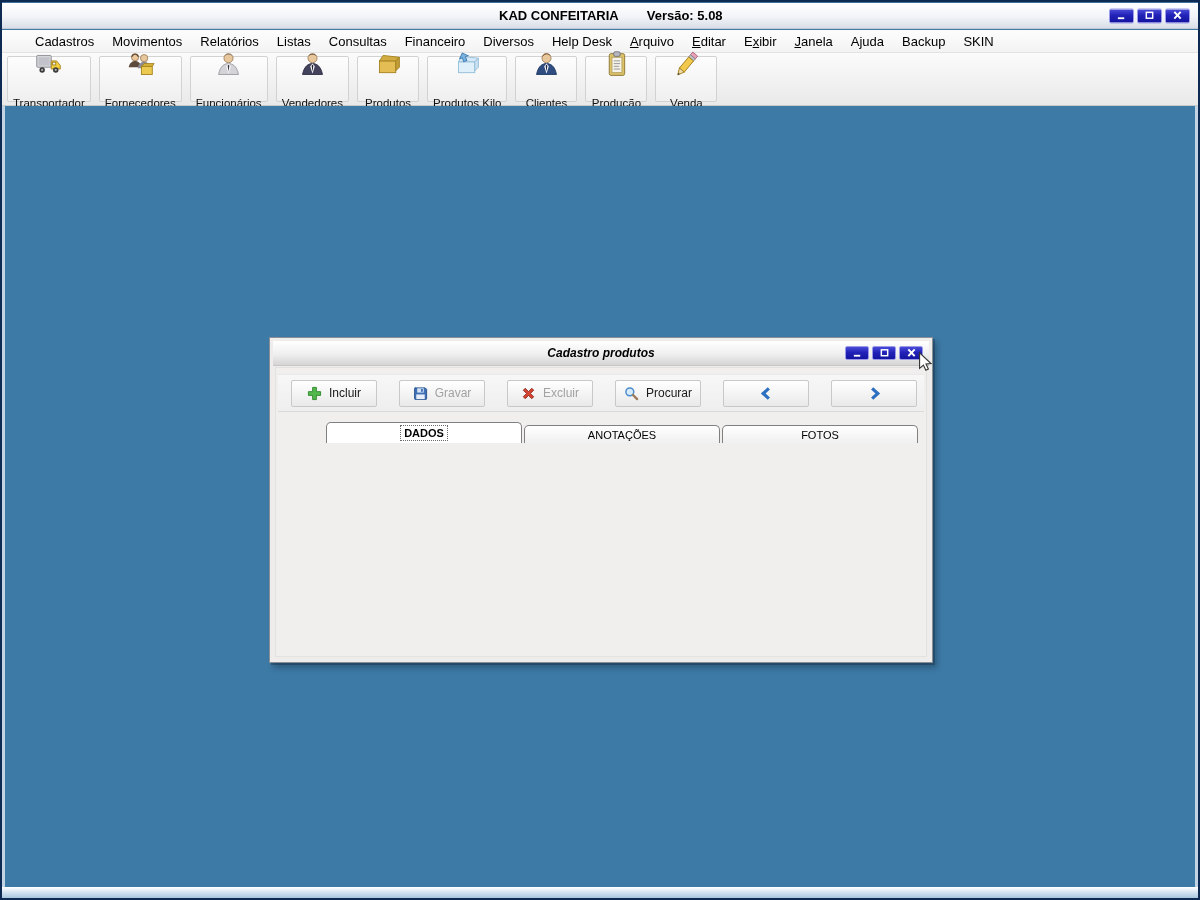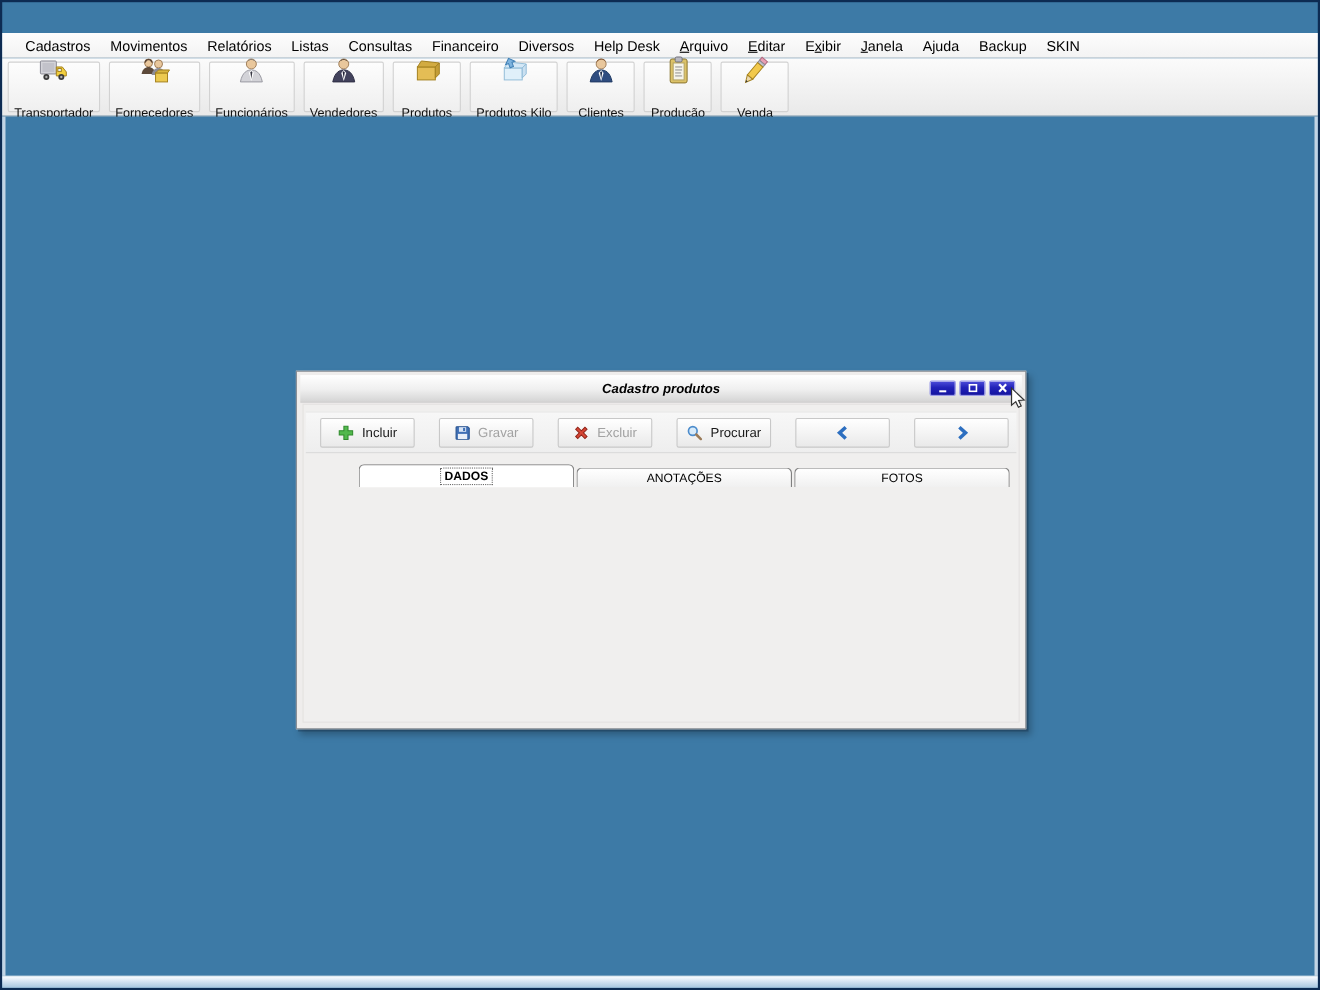--- a/index.html
+++ b/index.html
@@ -18,21 +18,21 @@
 
   .win-controls { position:absolute; right:8px; top:50%; transform:translateY(-50%); display:flex; gap:3px; }
   .win-btn { width:25px; height:15px; border:1px solid #9a9ae8; border-radius:2px;
     background:linear-gradient(180deg,#4a4ad8 0%,#2222b8 45%,#1414a0 100%);
     display:flex; align-items:center; justify-content:center; }
   .win-btn svg { width:13px; height:10px; display:block; }
 
   
   .menubar { position:absolute; left:0; right:0; top:28px; height:23px;
     background:linear-gradient(180deg,#fdfdfd,#f3f3f3); border-bottom:1px solid #e2e2e2;
-    display:flex; align-items:center; padding-left:12px; }
+    display:flex; align-items:center; padding-left:24px; }
   .menu-item { font-size:13px; color:#000; padding:2px 9px; white-space:nowrap; }
   .menu-item u { text-decoration:underline; }
 
   
   .toolbar { position:absolute; left:0; right:0; top:51px; height:53px;
     background:linear-gradient(180deg,#fbfbfb,#e9e9e9); border-bottom:1px solid #c9c9c9;
     display:flex; align-items:center; padding-left:5px; gap:8px; }
   .tb-btn { display:flex; flex-direction:column; align-items:center; justify-content:center;
     gap:18px; min-width:62px; height:46px; padding:2px 5px;
     border:1px solid #d2d2d2; border-radius:2px;
@@ -97,20 +97,48 @@
   .combo-btn svg { width:8px; height:6px; display:block; }
 
   .cursor { position:absolute; left:913px; top:349px; width:22px; height:22px; z-index:50; }
   .cursor svg { width:22px; height:22px; display:block; }
 </style>
 </head>
 <body>
 
 <div class="app">
 
+  <div class="titlebar">
+    <div class="title">
+      <span>KAD CONFEITARIA</span><span class="ver">Versão: 5.08</span>
+    </div>
+    <div class="win-controls" id="main-controls">
+        <div class="win-btn">
+          <span>
+            <svg viewBox="0 0 14 11">
+              <rect x="3" y="7.5" width="7" height="2" fill="#fff"></rect>
+            </svg>
+          </span>
+        </div>
+        <div class="win-btn">
+          <span>
+            <svg viewBox="0 0 14 11">
+              <rect x="3.5" y="2" width="7" height="6.5" fill="none" stroke="#fff" stroke-width="1.6"></rect>
+            </svg>
+          </span>
+        </div>
+        <div class="win-btn">
+          <span>
+            <svg viewBox="0 0 14 11">
+              <path d="M3.5 1.5 L10.5 9 M10.5 1.5 L3.5 9" stroke="#fff" stroke-width="2.2"></path>
+            </svg>
+          </span>
+        </div>
+      </div>
+  </div>
 
   <div class="menubar" id="menubar">
       <div class="menu-item">Cadastros</div>
       <div class="menu-item">Movimentos</div>
       <div class="menu-item">Relatórios</div>
       <div class="menu-item">Listas</div>
       <div class="menu-item">Consultas</div>
       <div class="menu-item">Financeiro</div>
       <div class="menu-item">Diversos</div>
       <div class="menu-item">Help Desk</div>

